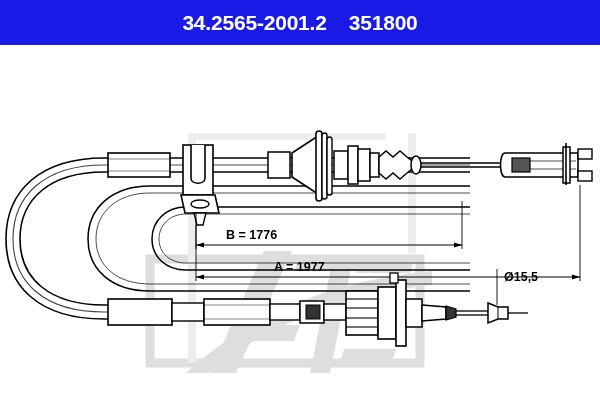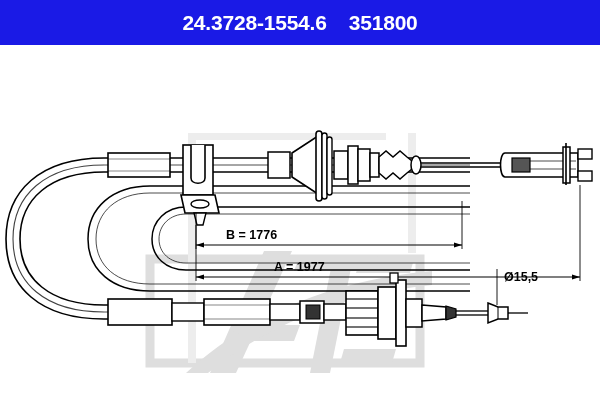--- a/index.html
+++ b/index.html
@@ -64,21 +64,21 @@
     font-weight: bold;
     fill: #000000;
   }
 </style>
 </head>
 <body>
 
 <div id="sheet">
 
   <div id="title-bar">
-    <span class="t-main">24.3728-1554.6</span>
+    <span class="t-main">34.2565-2001.2</span>
     <span class="t-sub">351800</span>
   </div>
 
   <div id="drawing-area">
     <svg class="canvas" viewBox="0 0 600 355">
 
       <g opacity="1">
 
         <path d="M 150 186 L 420 186 L 420 290 L 150 290 Z" fill="none" stroke="#dedede" stroke-width="9"></path>
 

